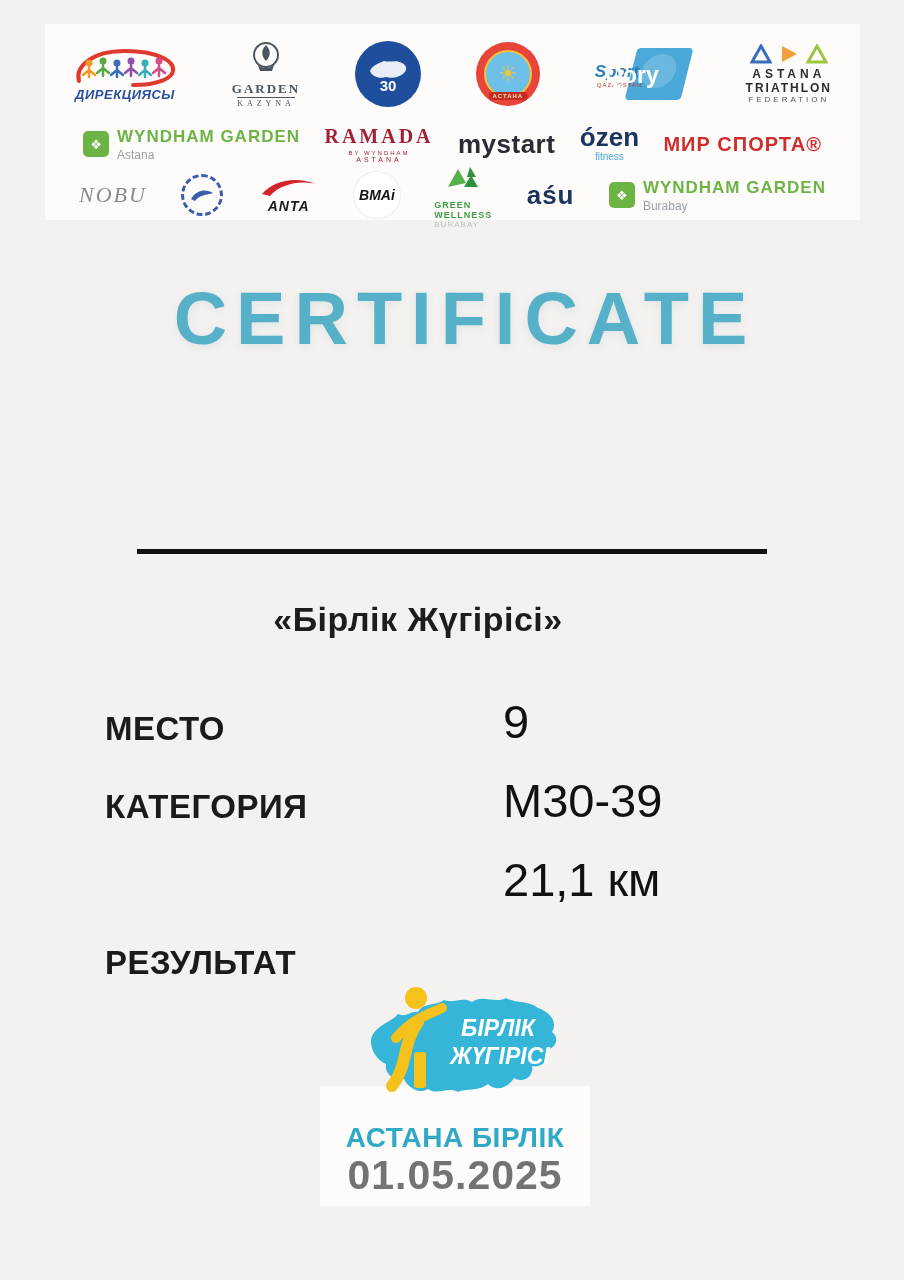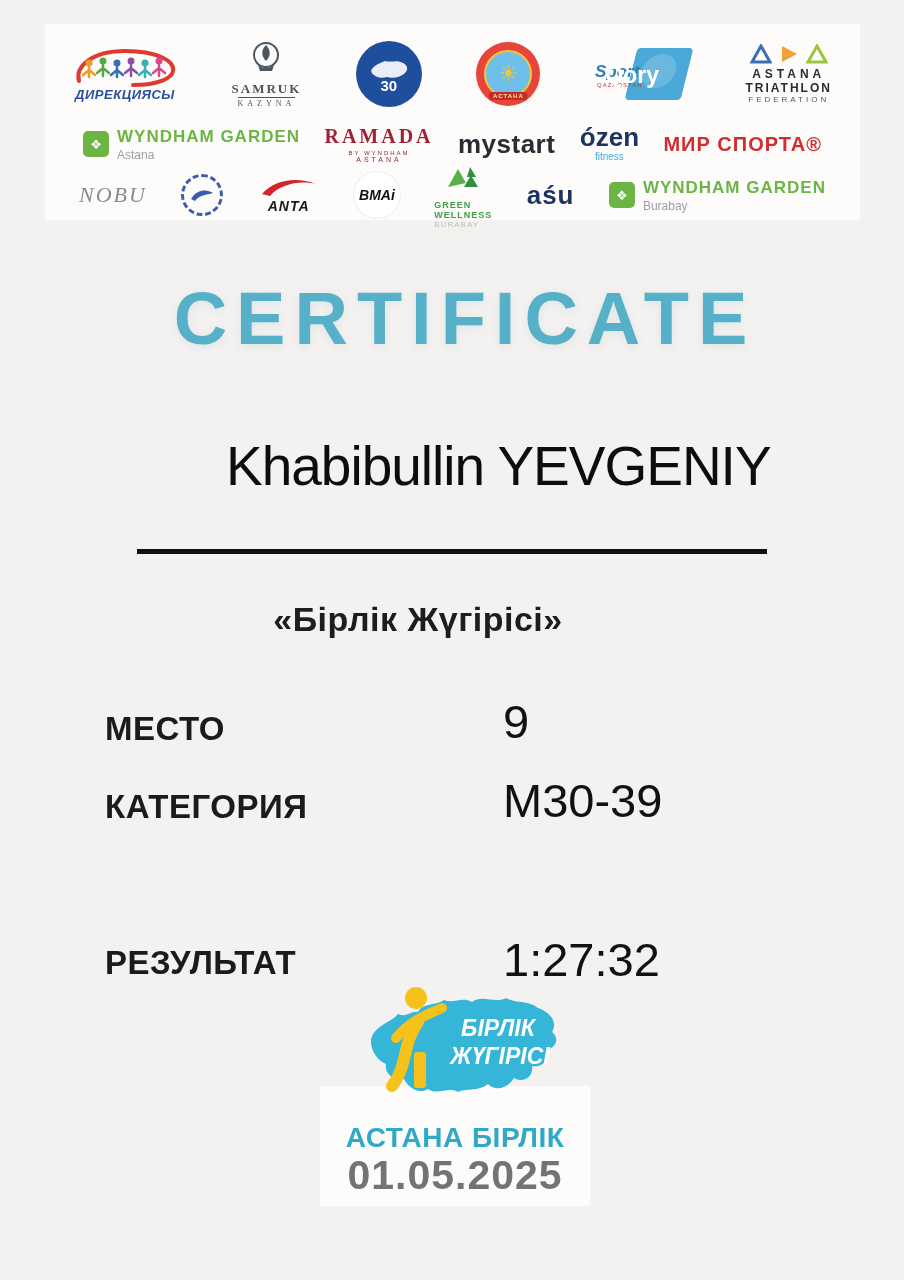--- a/index.html
+++ b/index.html
@@ -127,21 +127,21 @@
       </div>
 
       <div class="logo">
         <span>
           <svg width="34" height="36" viewBox="0 0 34 36">
             <circle cx="17" cy="14" r="12" fill="none" stroke="#4a5560" stroke-width="2"></circle>
             <path d="M17,4 C12,9 12,15 17,20 C22,15 22,9 17,4 Z" fill="#4a5560"></path>
             <path d="M9,24 C13,28 21,28 25,24 L23,30 L11,30 Z" fill="#4a5560"></path>
           </svg>
         </span>
-        <span class="samruk-line1">SAMRUK</span>
+        <span class="samruk-line1">GARDEN</span>
         <span class="samruk-line2">KAZYNA</span>
       </div>
 
       <div class="logo">
         <div class="ann30">
           <svg width="44" height="30" viewBox="0 0 44 30">
             <path d="M4,16 C6,10 14,8 18,6 C24,8 30,4 36,8 C40,10 42,14 38,18 C34,22 26,24 20,22 C14,24 6,22 4,16 Z" fill="#e9eef6"></path>
           </svg>
           <span class="num">30</span>
         </div>
@@ -265,31 +265,30 @@
         <span class="wg-text">
           <span class="wg-brand">WYNDHAM GARDEN</span>
           <span class="wg-loc">Burabay</span>
         </span>
       </div>
     </div>
   </div>
 
   <div class="title">CERTIFICATE</div>
 
-  <div class="athlete">Khabibullin YEVGENIY</div>
   <div class="name-line"></div>
 
   <div class="event-name">«Бірлік Жүгірісі»</div>
 
   <div class="res-label rl1">МЕСТО</div>
   <div class="res-value rv1">9</div>
   <div class="res-label rl2">КАТЕГОРИЯ</div>
   <div class="res-value rv2">M30-39</div>
+  <div class="res-value rv3">21,1 км</div>
   <div class="res-label rl4">РЕЗУЛЬТАТ</div>
-  <div class="res-value rv4">1:27:32</div>
 
   <div class="footer-box"></div>
 
   <div class="event-logo">
     <svg width="212" height="118" viewBox="0 0 212 118">
       <g>
         <path d="M14,52 C20,40 34,38 40,30 C48,34 54,26 60,28 C66,18 78,22 86,16 C96,20 104,12 114,18 C124,10 138,20 148,14 C158,20 170,16 180,24 C192,28 200,38 194,48 C202,54 198,64 188,66 C192,76 184,84 174,82 C176,92 166,100 156,94 C150,104 138,108 130,100 C120,108 108,104 100,108 C90,102 80,112 70,105 C60,111 50,103 46,95 C36,97 26,90 28,80 C18,76 10,62 14,52 Z" fill="#35b6d9"></path>
       </g>
       <g>
         <circle cx="58" cy="14" r="11" fill="#f5c21b"></circle>

